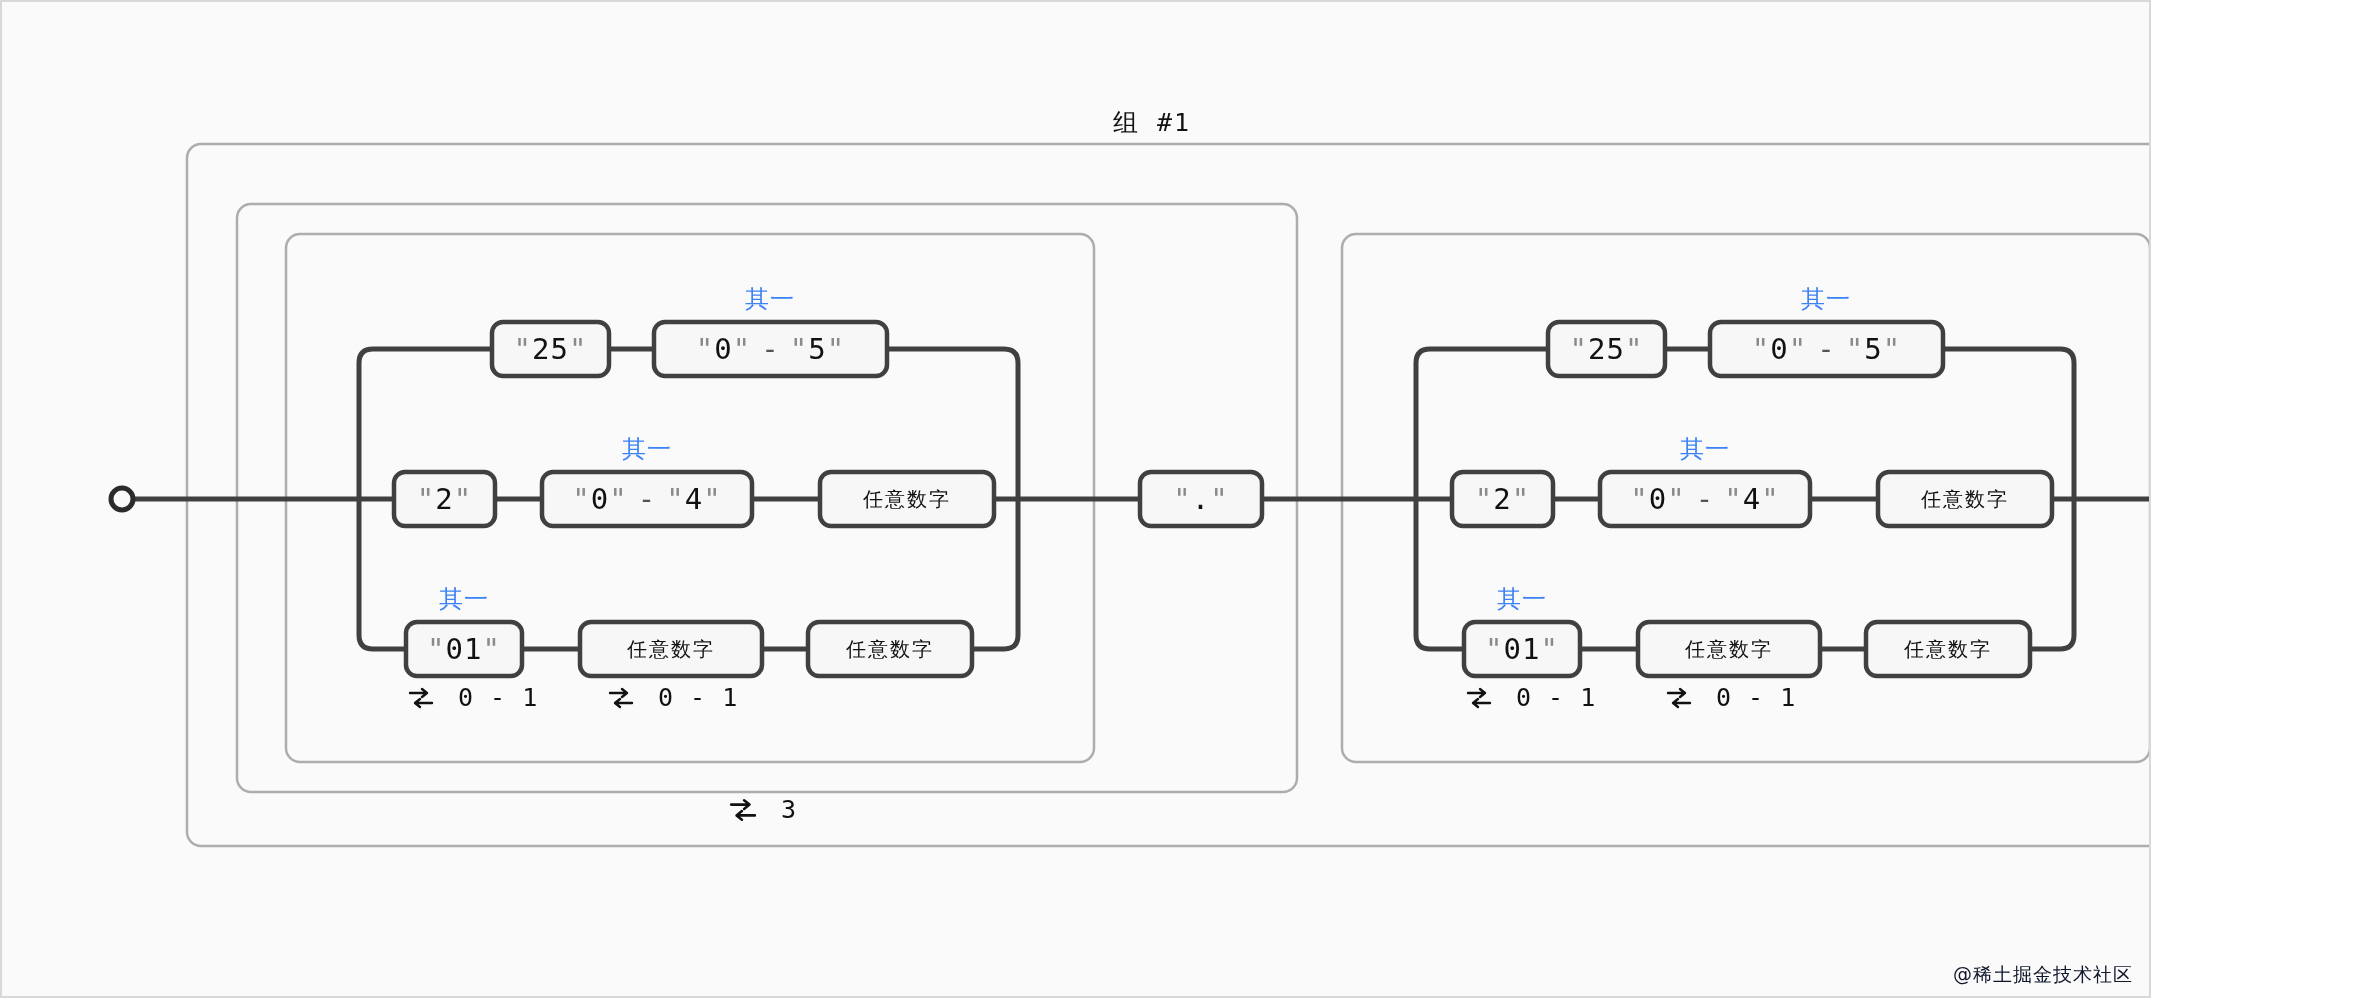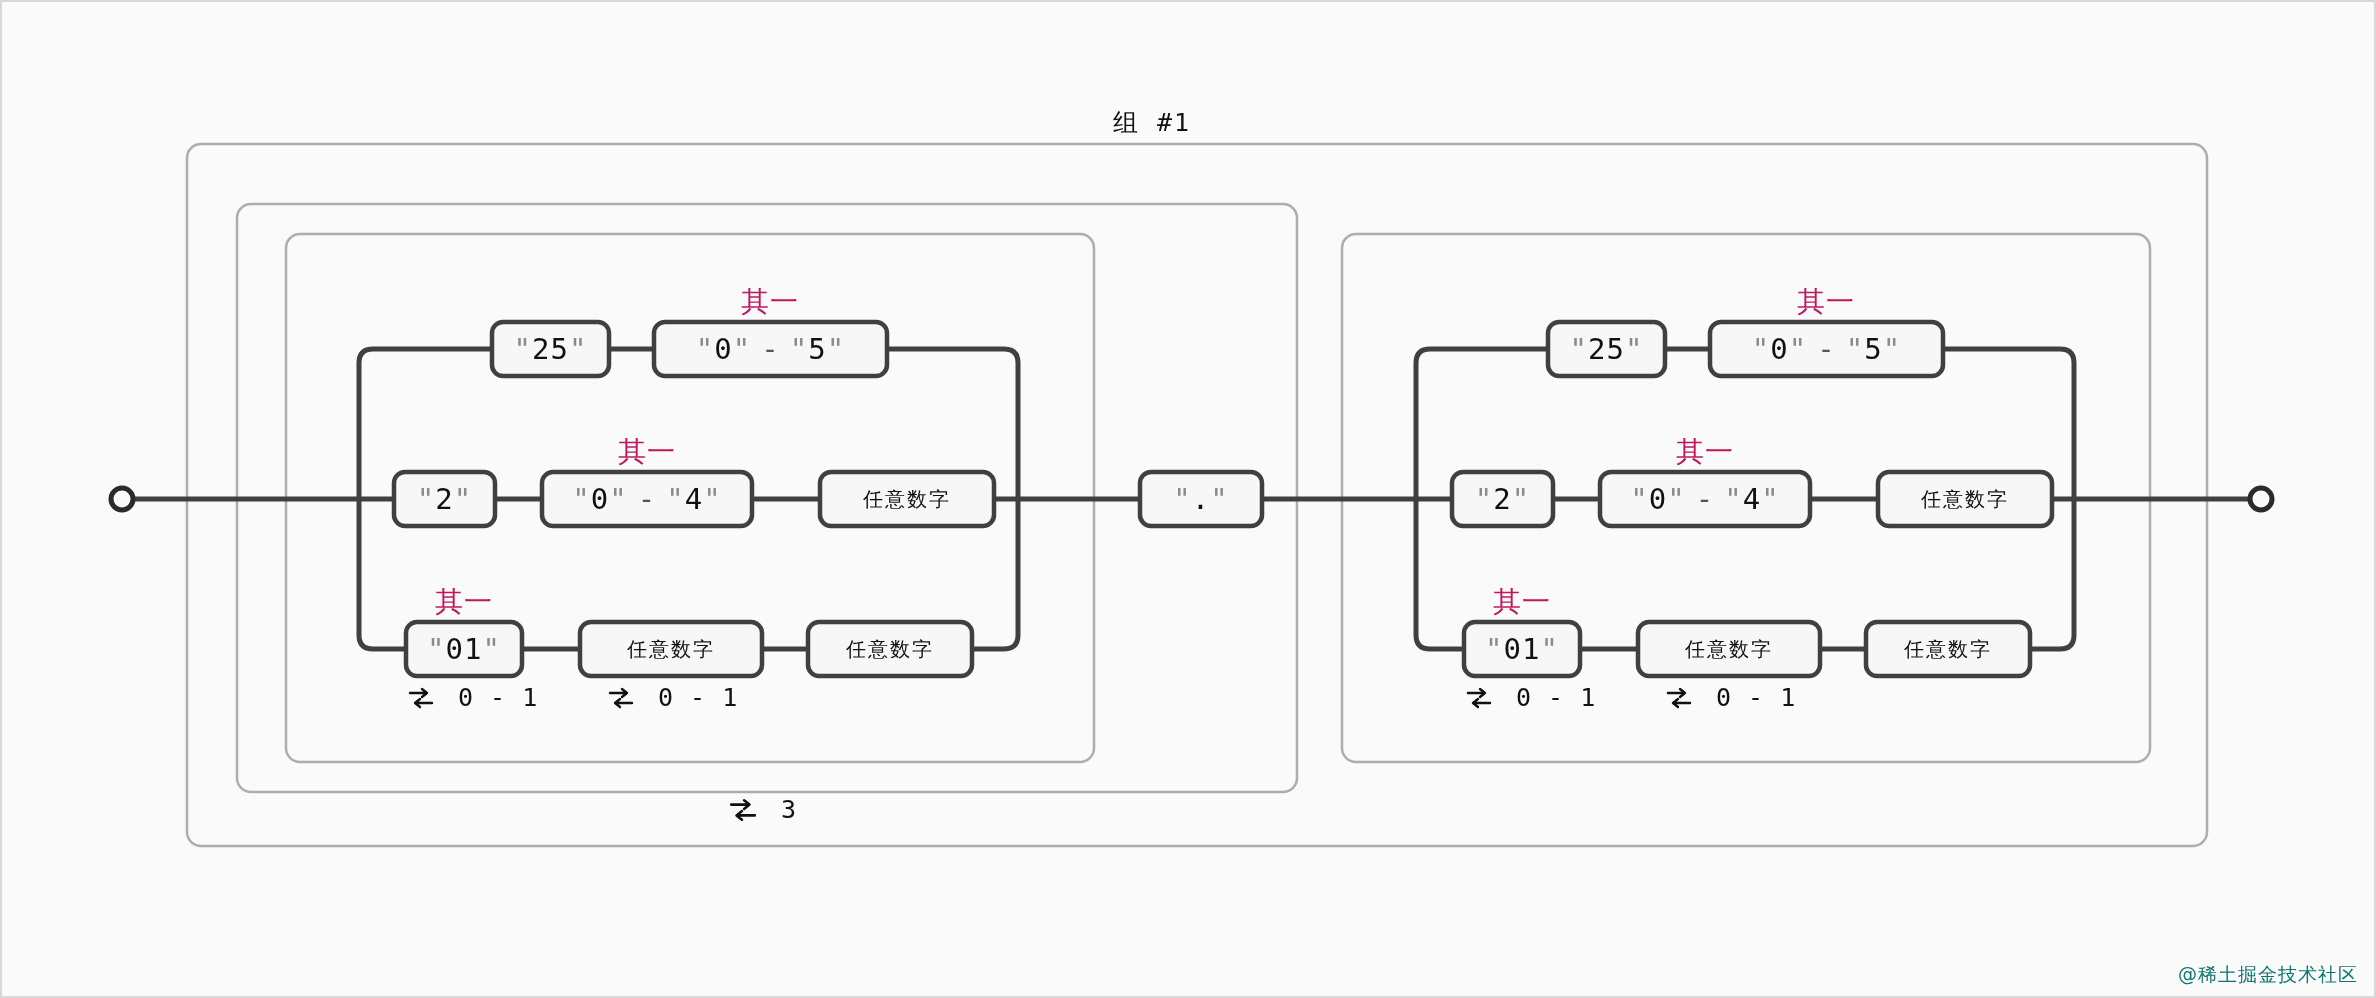--- a/index.html
+++ b/index.html
@@ -6,21 +6,21 @@
   html, body {
     margin: 0;
     padding: 0;
     background: #ffffff;
   }
   body {
     font-family: "DejaVu Sans", "Liberation Sans", sans-serif;
   }
   #canvas {
     position: relative;
-    width: 2376px;
+    width: 2151px;
     height: 998px;
     background: #fafafa;
     border: 2px solid #d8d8d8;
     box-sizing: border-box;
     overflow: hidden;
   }
   #svg-layer {
     position: absolute;
     left: 0;
     top: 0;
@@ -48,22 +48,22 @@
   .q {
     color: #8a8a8a;
   }
   .dash {
     color: #555555;
     padding: 0 10px;
   }
   .cap-label {
     position: absolute;
     font-family: "DejaVu Sans", "Liberation Sans", sans-serif;
-    font-size: 28px;
-    color: #be185d;
+    font-size: 24px;
+    color: #3b82f6;
     letter-spacing: 1px;
     white-space: nowrap;
   }
   .group-title {
     position: absolute;
     font-family: "DejaVu Sans Mono", "Liberation Mono", monospace;
     font-size: 25px;
     color: #111111;
     letter-spacing: 2px;
     white-space: nowrap;
@@ -79,21 +79,21 @@
     letter-spacing: 1px;
     white-space: nowrap;
   }
   .quant svg { display:block; }
   .watermark {
     position: absolute;
     right: 16px;
     bottom: 8px;
     font-family: "DejaVu Sans", "Liberation Sans", sans-serif;
     font-size: 19px;
-    color: #0f766e;
+    color: #0f172a;
     letter-spacing: 1px;
     white-space: nowrap;
   }
 </style>
 </head>
 <body>
 
 <div id="canvas">
 
   <svg id="svg-layer" viewBox="0 0 2376 998" xmlns="http://www.w3.org/2000/svg">

